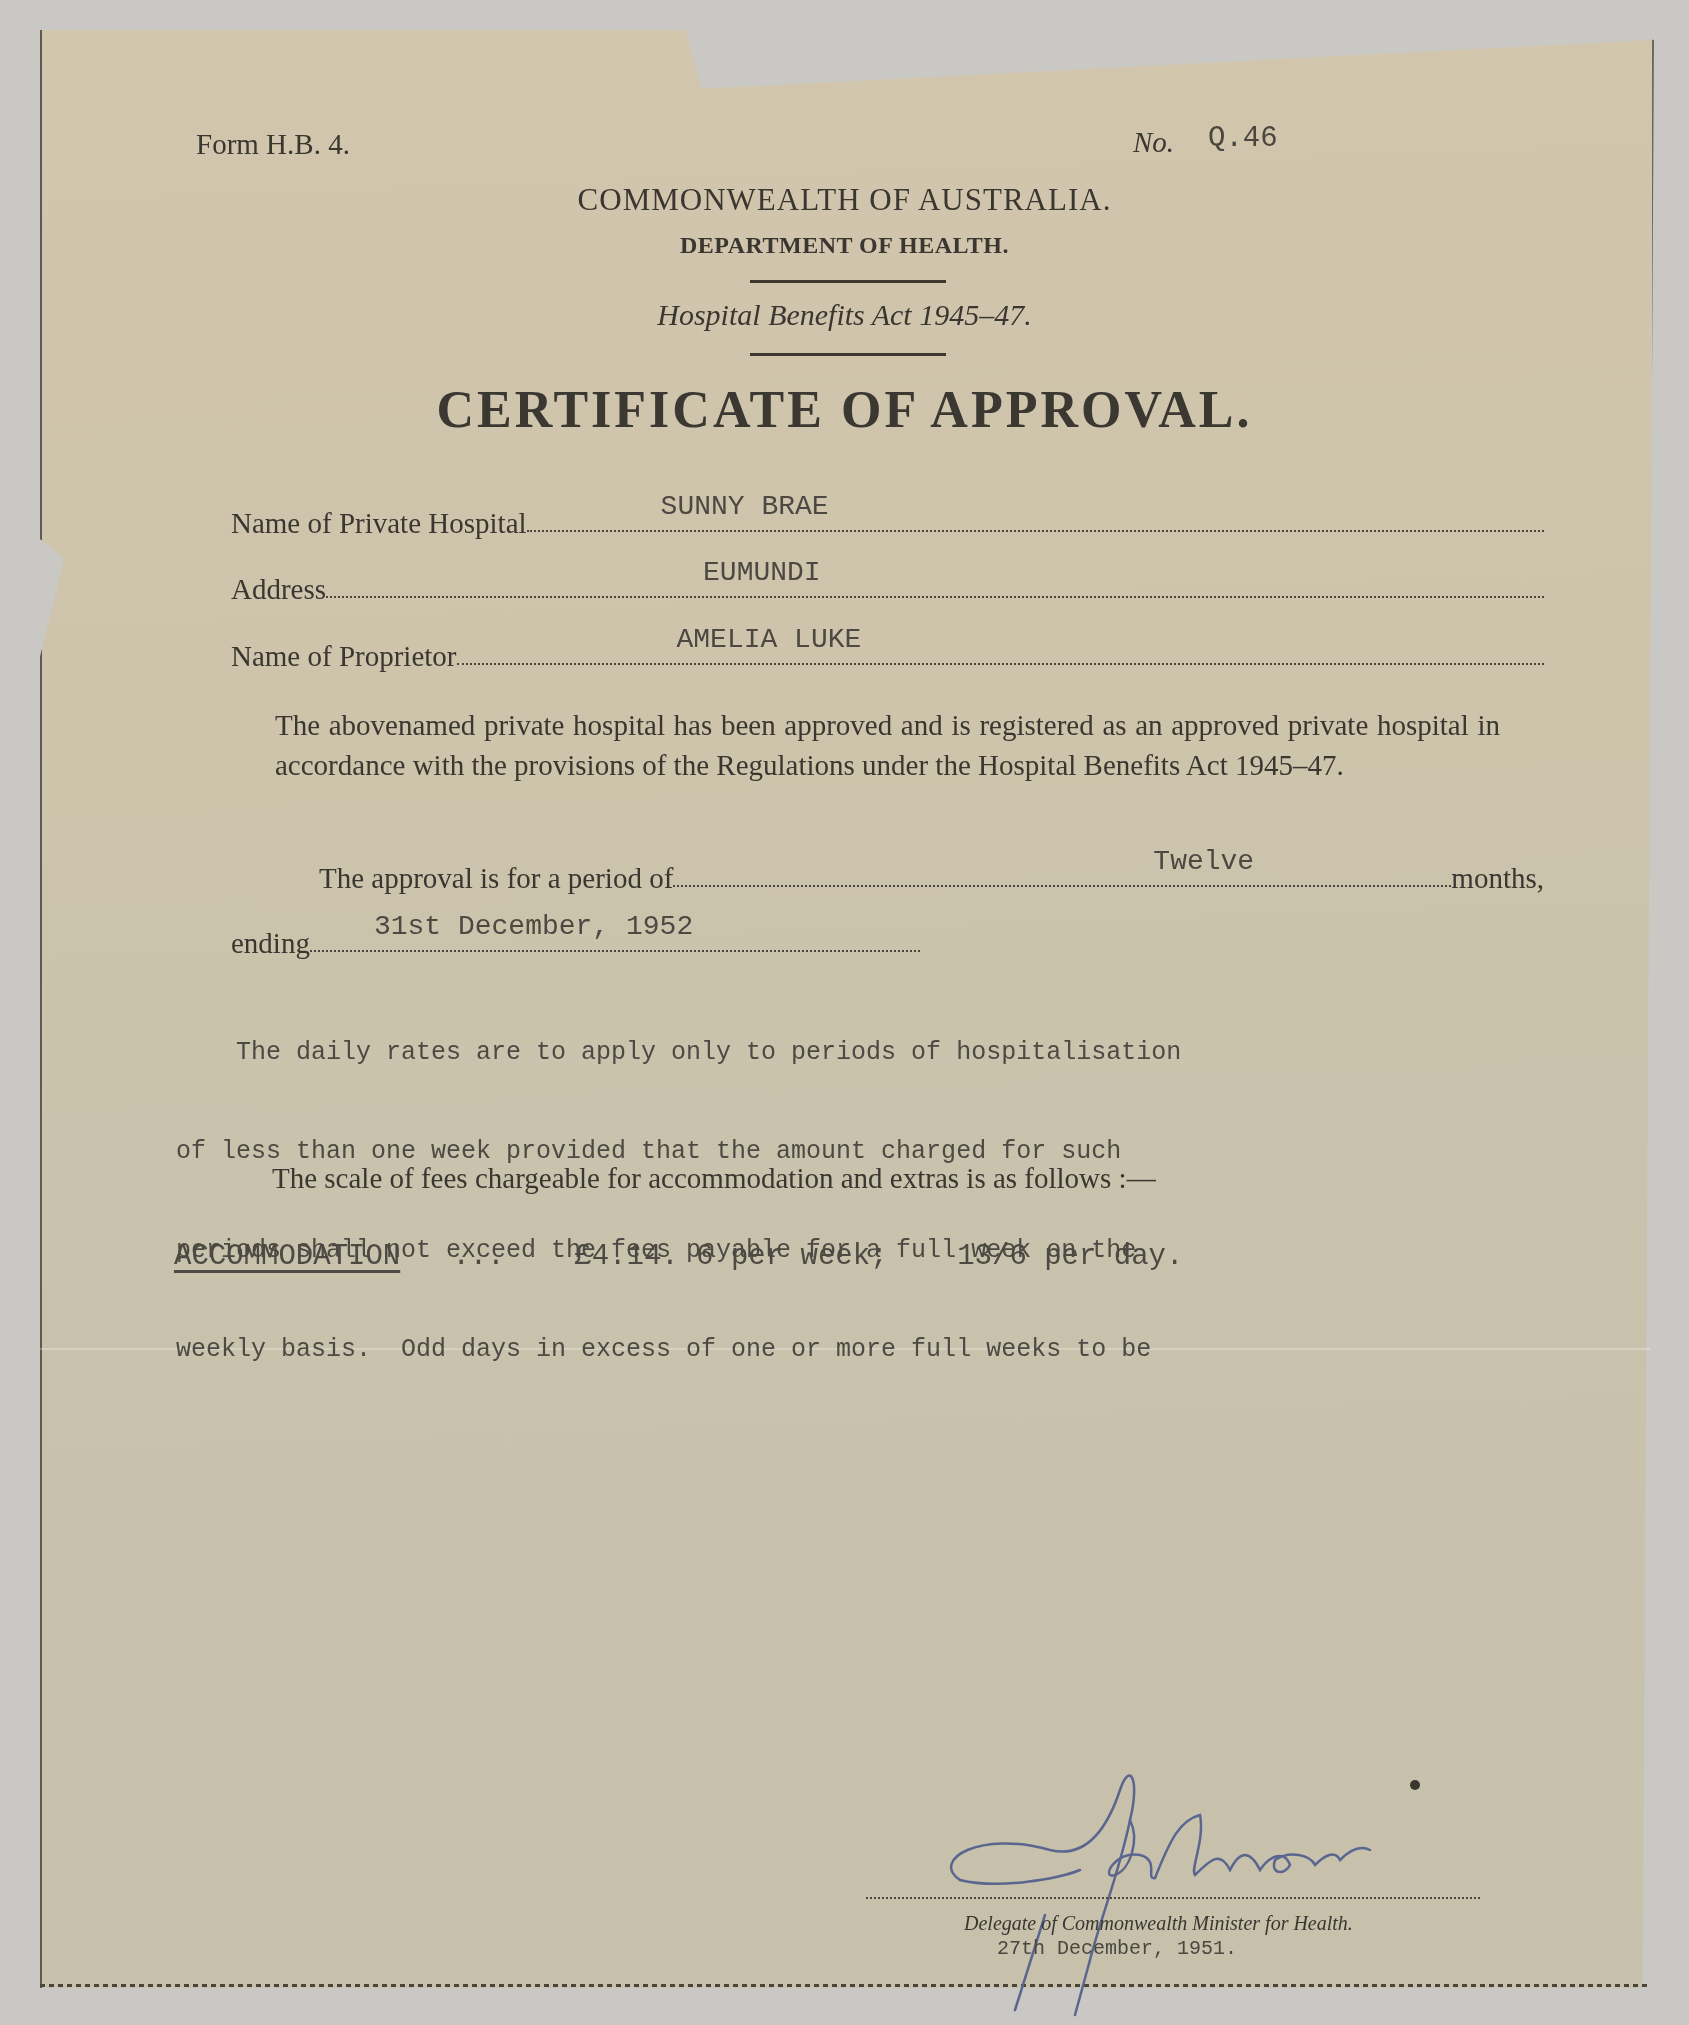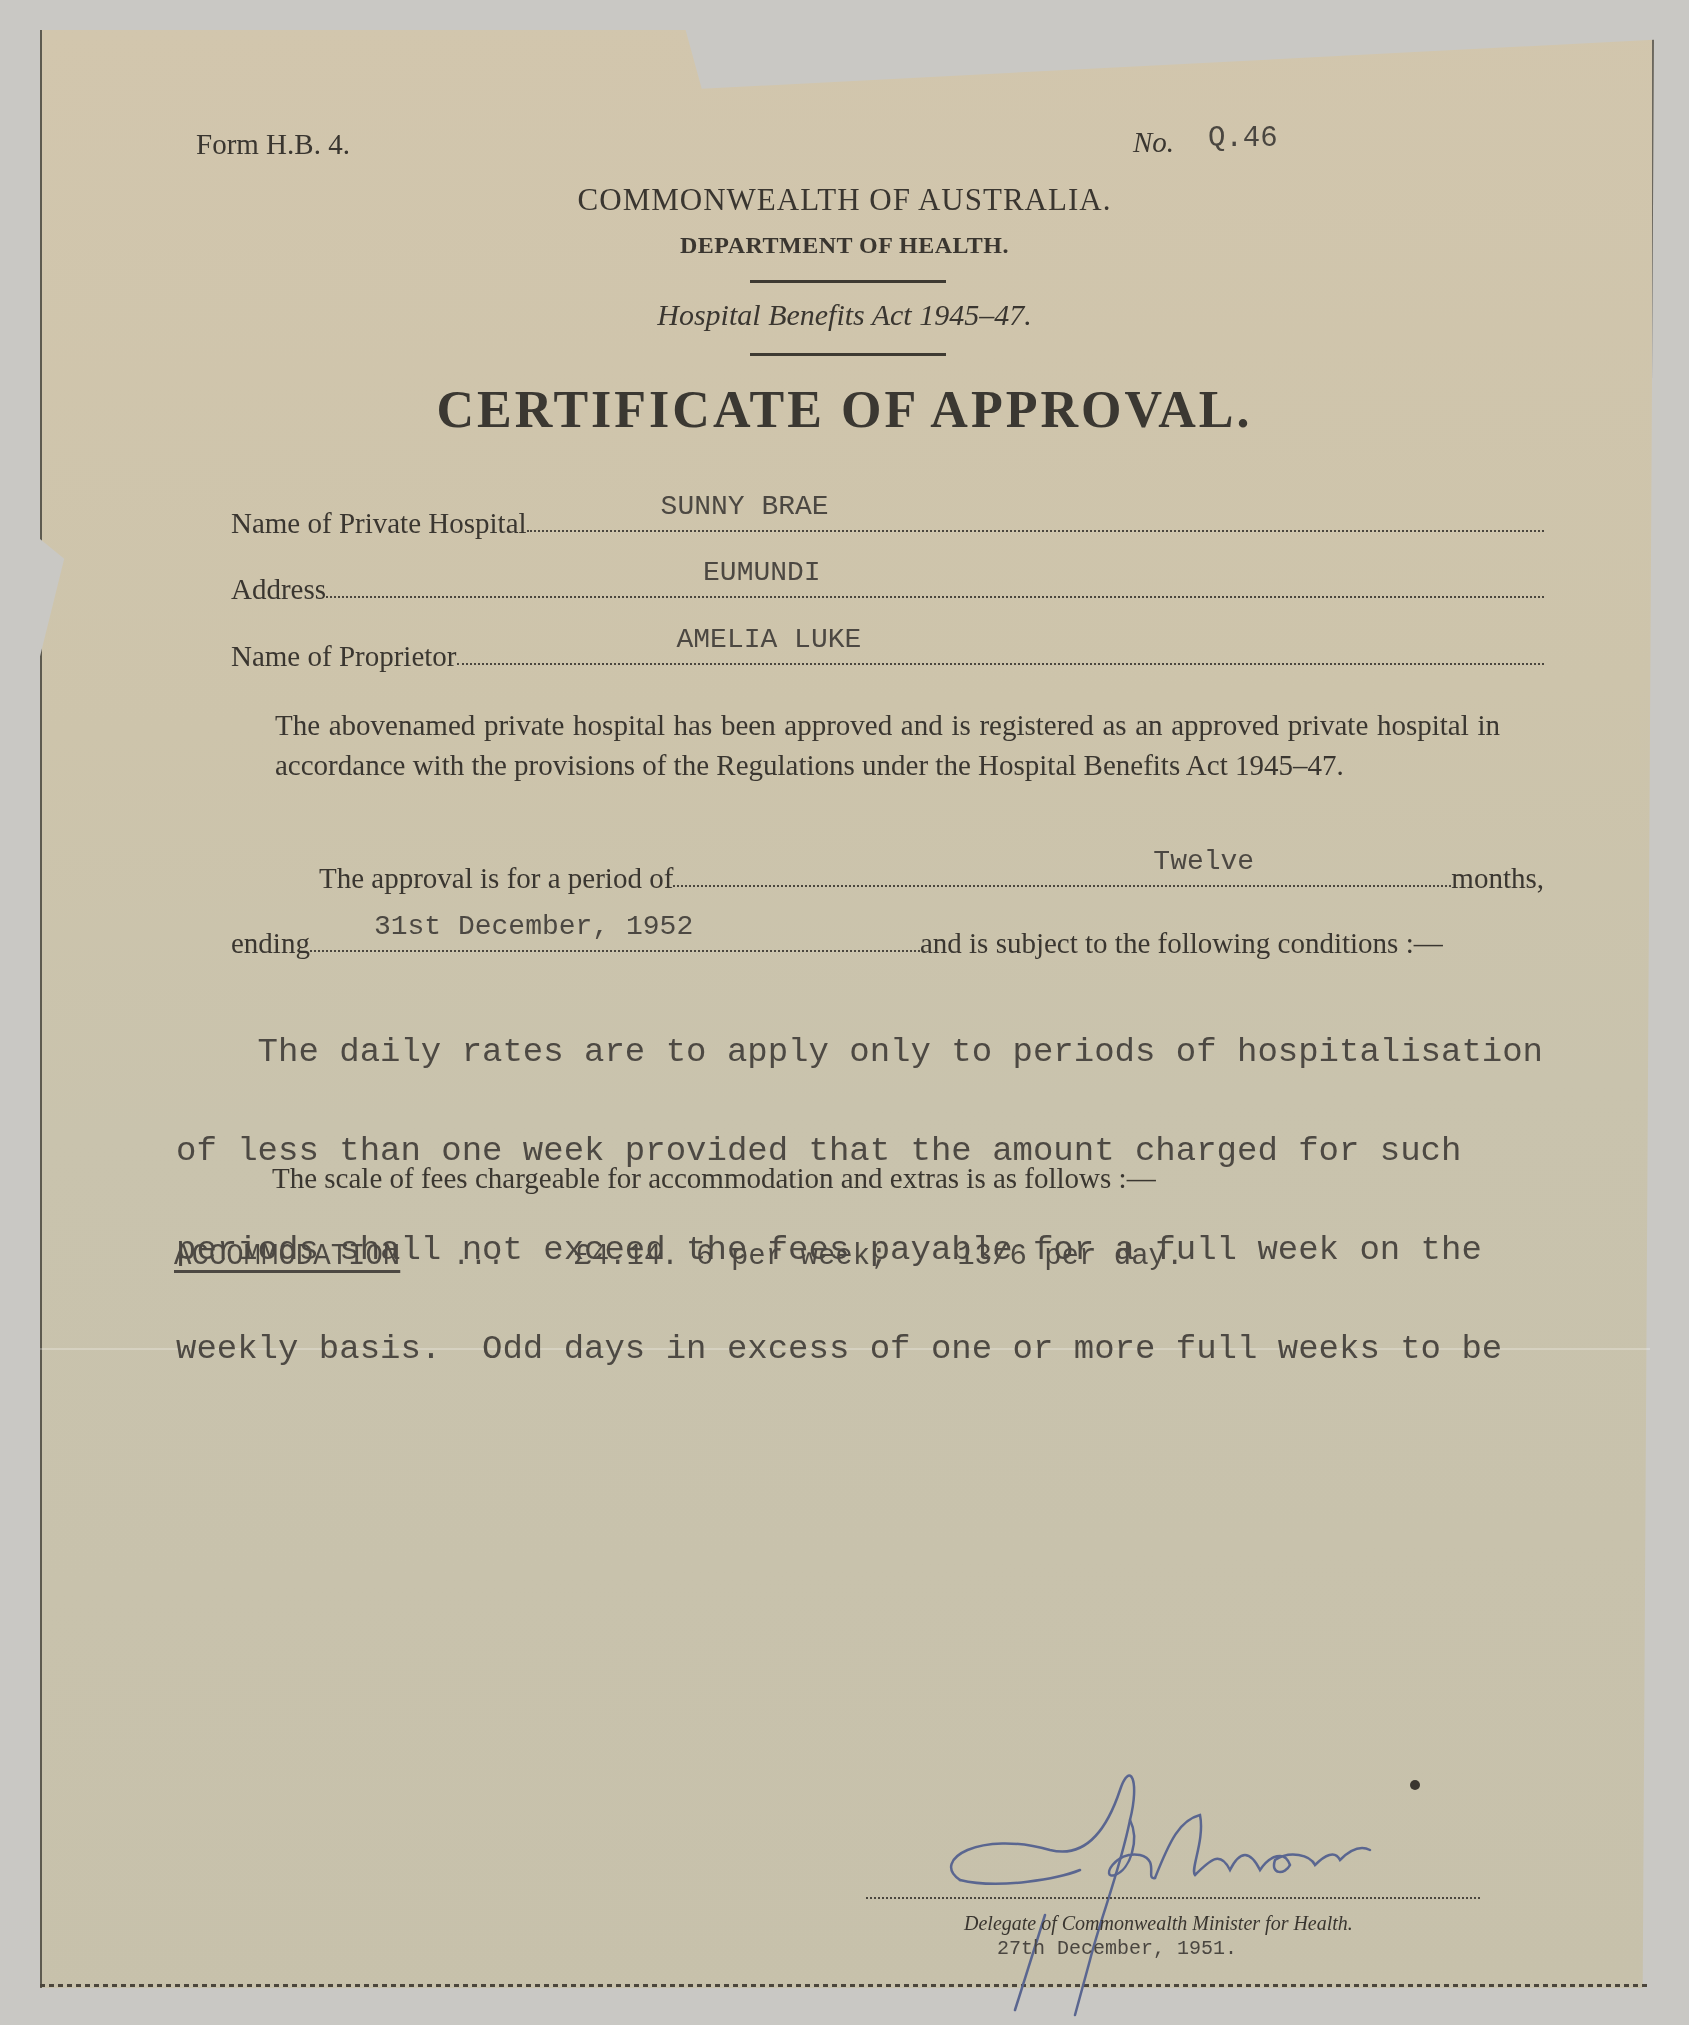--- a/index.html
+++ b/index.html
@@ -39,21 +39,21 @@
   .rule { position: absolute; left: 750px; width: 196px; height: 3px; background: #3e3a32; }
   .act { top: 298px; font-size: 30px; font-style: italic; }
   .title { top: 380px; font-size: 52px; font-weight: bold; letter-spacing: 3px; color: #3b3832; }
   .field-row { position: absolute; left: 187px; width: 1313px; height: 40px; display: flex; align-items: flex-end; font-size: 29px; margin-left: 44px; }
   .field-row .label { white-space: nowrap; }
   .dots { flex: 1; border-bottom: 2px dotted #4a463e; margin-bottom: 8px; position: relative; height: 1px; }
   .typed { font-family: "Liberation Mono", "DejaVu Sans Mono", monospace; color: #4c4842; font-size: 28px; }
   .field-row .typed { position: absolute; left: 0; bottom: 8px; }
   .para { position: absolute; left: 185px; width: 1315px; font-size: 29px; line-height: 40px; text-align: justify; }
   .para .indent { padding-left: 90px; }
-  .typed-block { position: absolute; left: 176px; width: 1360px; font-size: 34px; line-height: 33px; font-family: "Liberation Mono", "DejaVu Sans Mono", monospace; color: #4d4943; white-space: pre; }
+  .typed-block { position: absolute; left: 176px; width: 1360px; font-size: 25px; line-height: 33px; font-family: "Liberation Mono", "DejaVu Sans Mono", monospace; color: #4d4943; white-space: pre; }
   .fees-intro { position: absolute; left: 272px; top: 1162px; font-size: 29px; }
   .fee-row { position: absolute; left: 174px; top: 1240px; font-family: "Liberation Mono", "DejaVu Sans Mono", monospace; font-size: 29px; color: #4d4943; white-space: pre; }
   .fee-row .cat { text-decoration: underline; text-decoration-thickness: 3px; text-underline-offset: 6px; }
   .sig-dots { position: absolute; left: 866px; top: 1897px; width: 614px; border-bottom: 2px dotted #4a463e; }
   .sig-caption { position: absolute; left: 964px; top: 1912px; font-size: 20px; font-style: italic; }
   .sig-date { position: absolute; left: 997px; top: 1937px; font-size: 20px; font-family: "Liberation Mono", "DejaVu Sans Mono", monospace; color: #4a4640; }
   .signature { position: absolute; left: 940px; top: 1760px; width: 500px; height: 260px; }
 </style>
 </head>
 <body>
@@ -102,21 +102,20 @@
     <span class="typed" style="left:480px">Twelve</span>
   </span>
   <span class="label">months,</span>
 </div>
 
 <div class="field-row" style="top:920px">
   <span class="label">ending</span>
   <span class="dots" style="flex:0 0 610px">
     <span class="typed" style="left:64px">31st December, 1952</span>
   </span>
-  <span class="label">and is subject to the following conditions :—</span>
 </div>
 
 <div class="typed-block" style="top:970px">
   <div>    The daily rates are to apply only to periods of hospitalisation</div>
   <div>of less than one week provided that the amount charged for such</div>
   <div>periods shall not exceed the fees payable for a full week on the</div>
   <div>weekly basis.  Odd days in excess of one or more full weeks to be</div>
 </div>
 
 <div class="fees-intro">The scale of fees chargeable for accommodation and extras is as follows :—</div>

